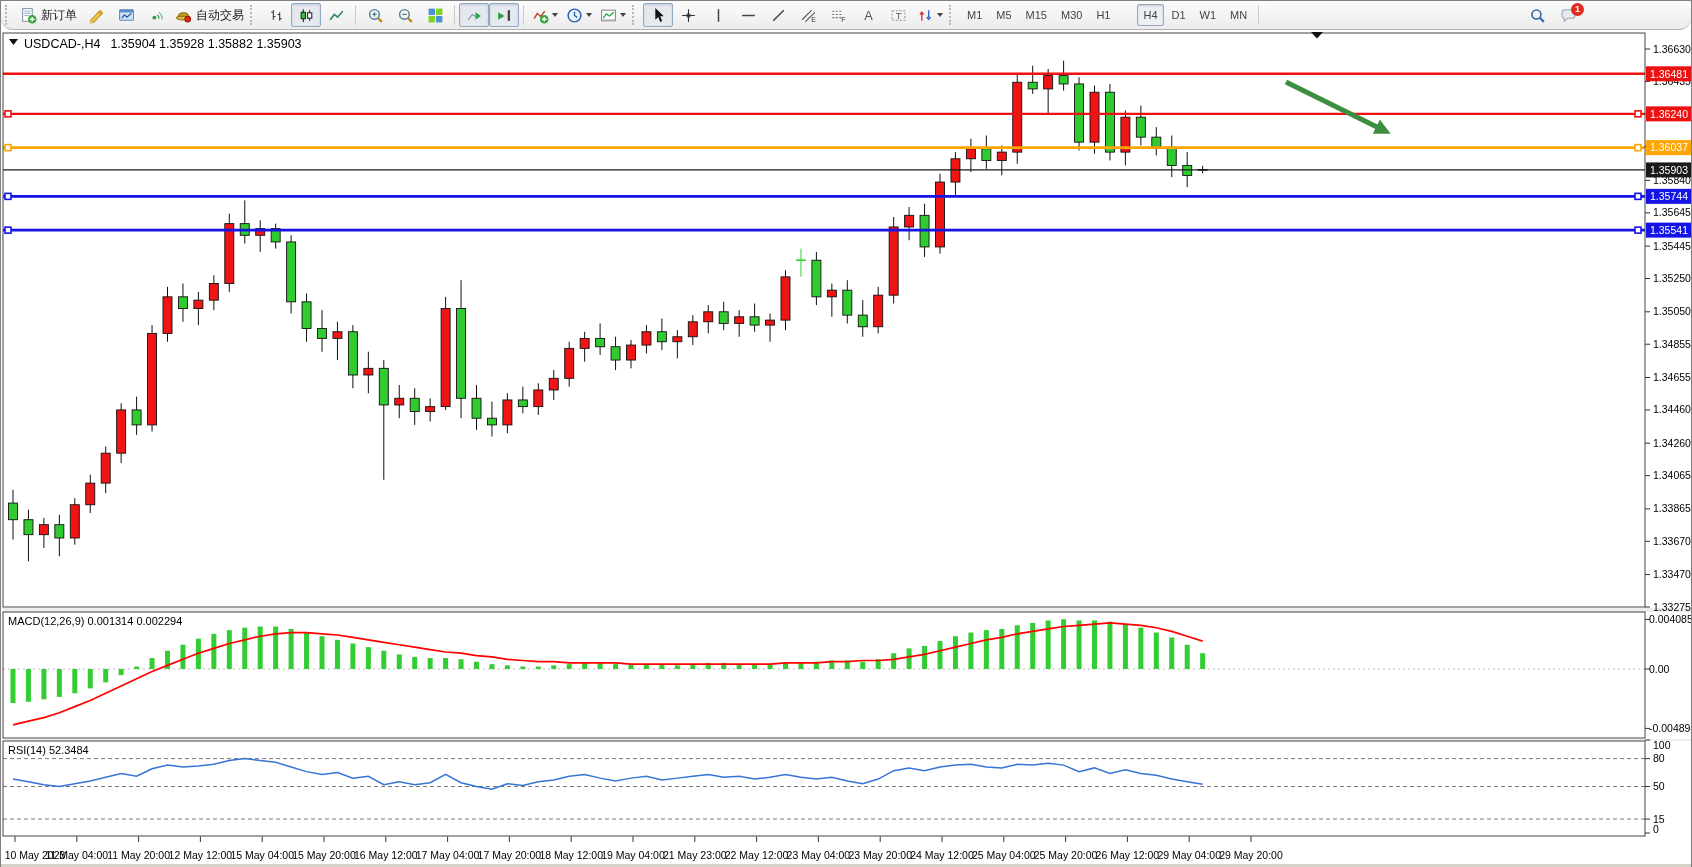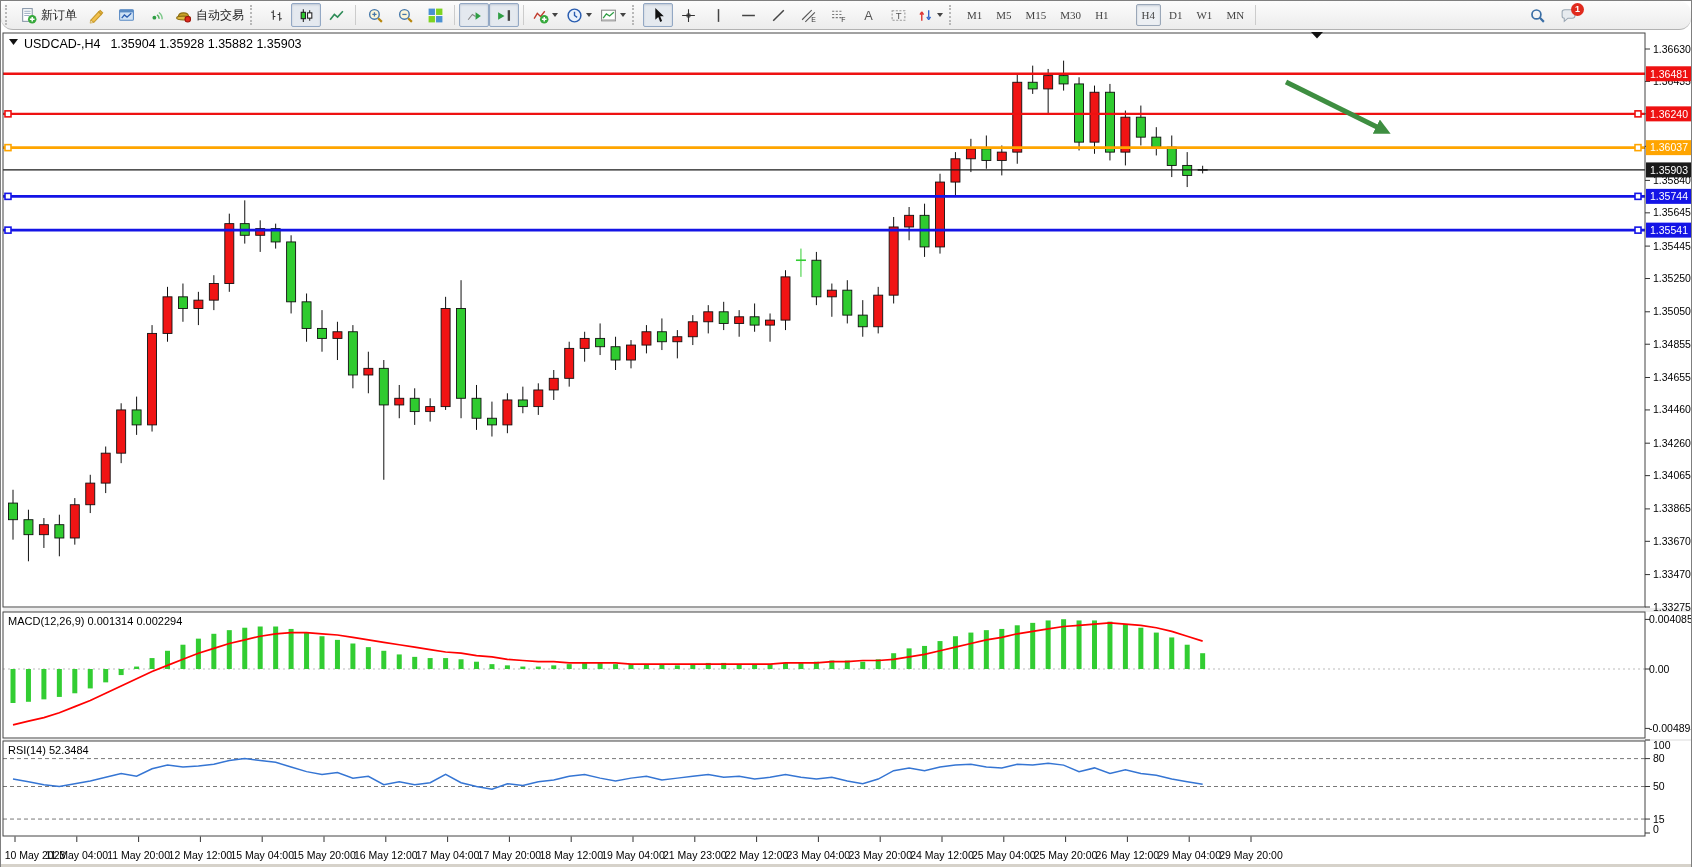--- a/index.html
+++ b/index.html
@@ -12,21 +12,21 @@
   .tb-grip{width:5px;height:20px;border-left:2px dotted #b8b8b8;margin:0 4px 0 2px;}
   .tb-sep{width:1px;height:20px;background:#cccccc;margin:0 4px;}
   .tb-btn{height:22px;min-width:22px;display:inline-flex;align-items:center;justify-content:center;
           border:1px solid transparent;border-radius:2px;padding:0 3px;font-size:12px;color:#222;cursor:default;}
   .tb-btn.pressed{background:#e4e9ef;border-color:#93a8c4;box-shadow:inset 0 1px 2px rgba(80,100,130,.25);}
   .tb-btn .lbl{margin-left:4px;}
   .tb-dd{width:0;height:0;border-left:3px solid transparent;border-right:3px solid transparent;
          border-top:4px solid #444;margin-left:3px;}
   .icon{width:17px;height:17px;display:block;}
   .tf{font-size:11px;color:#444;padding:0 5px;height:20px;display:inline-flex;align-items:center;
-      border:1px solid transparent;border-radius:2px;margin:0 1px;font-family:Liberation Serif, serif;}
+      border:1px solid transparent;border-radius:2px;margin:0 1px;}
   .tf.pressed{border-color:#9aa7b8;background:#eceff3;box-shadow:inset 0 1px 2px rgba(80,100,130,.25);margin-left:20px;}
   .tb-right{margin-left:auto;display:flex;align-items:center;padding-right:112px;}
   .chat-wrap{position:relative;margin-left:8px;}
   .badge{position:absolute;top:-4px;right:-7px;background:#e02a1d;color:#fff;font-size:9px;font-weight:bold;
          width:13px;height:13px;border-radius:50%;display:flex;align-items:center;justify-content:center;}
   
   .chart-wrap{position:relative;width:1690px;height:837px;background:#fff;}
   svg text{font-family:"Liberation Sans",sans-serif;}
 </style>
 </head>

